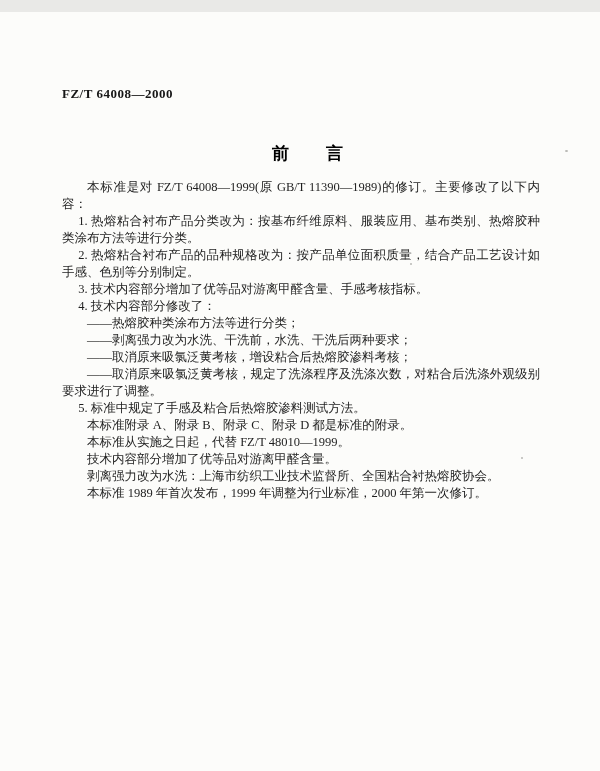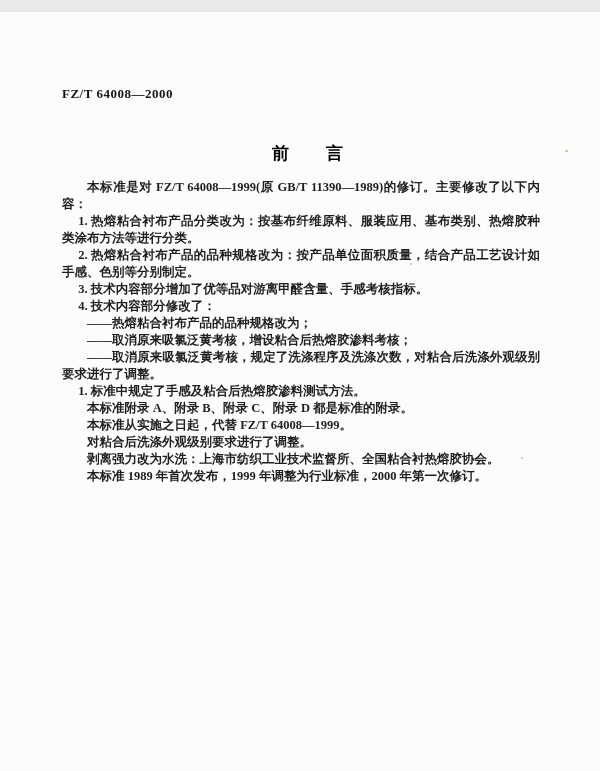--- a/index.html
+++ b/index.html
@@ -46,21 +46,20 @@
     width: 478px;
     font-size: 12.5px;
     line-height: 17px;
     text-align: justify;
     text-justify: inter-ideograph;
     color: #1e1e1e;
   }
   .doc-body p {
     margin: 0;
     padding: 0;
-    font-weight: bold;
   }
   .p-indent { text-indent: 2em; }
   .p-num    { text-indent: 1.3em; }
   .p-dash   { text-indent: 2em; }
   .speck {
     position: absolute;
     background: #b8b8b4;
     border-radius: 50%;
   }
   .speck-1 { left: 565px; top: 138px; width: 3px; height: 2px; }
@@ -75,27 +74,28 @@
   <div class="doc-header">FZ/T 64008—2000</div>
 
   <h1 class="doc-title">前　　言</h1>
 
   <div class="doc-body">
     <p class="p-indent">本标准是对 FZ/T 64008—1999(原 GB/T 11390—1989)的修订。主要修改了以下内容：</p>
     <p class="p-num">1. 热熔粘合衬布产品分类改为：按基布纤维原料、服装应用、基布类别、热熔胶种类涂布方法等进行分类。</p>
     <p class="p-num">2. 热熔粘合衬布产品的品种规格改为：按产品单位面积质量，结合产品工艺设计如手感、色别等分别制定。</p>
     <p class="p-num">3. 技术内容部分增加了优等品对游离甲醛含量、手感考核指标。</p>
     <p class="p-num">4. 技术内容部分修改了：</p>
-    <p class="p-dash">——热熔粘合衬布产品的品种规格改为；</p>
+    <p class="p-dash">——热熔胶种类涂布方法等进行分类；</p>
+    <p class="p-dash">——剥离强力改为水洗、干洗前，水洗、干洗后两种要求；</p>
     <p class="p-dash">——取消原来吸氯泛黄考核，增设粘合后热熔胶渗料考核；</p>
     <p class="p-dash">——取消原来吸氯泛黄考核，规定了洗涤程序及洗涤次数，对粘合后洗涤外观级别要求进行了调整。</p>
-    <p class="p-num">1. 标准中规定了手感及粘合后热熔胶渗料测试方法。</p>
+    <p class="p-num">5. 标准中规定了手感及粘合后热熔胶渗料测试方法。</p>
     <p class="p-indent">本标准附录 A、附录 B、附录 C、附录 D 都是标准的附录。</p>
-    <p class="p-indent">本标准从实施之日起，代替 FZ/T 64008—1999。</p>
-    <p class="p-indent">对粘合后洗涤外观级别要求进行了调整。</p>
+    <p class="p-indent">本标准从实施之日起，代替 FZ/T 48010—1999。</p>
+    <p class="p-indent">技术内容部分增加了优等品对游离甲醛含量。</p>
     <p class="p-indent">剥离强力改为水洗：上海市纺织工业技术监督所、全国粘合衬热熔胶协会。</p>
     <p class="p-indent">本标准 1989 年首次发布，1999 年调整为行业标准，2000 年第一次修订。</p>
   </div>
 
   <span class="speck speck-1"></span>
   <span class="speck speck-2"></span>
   <span class="speck speck-3"></span>
 
 </div>
 

